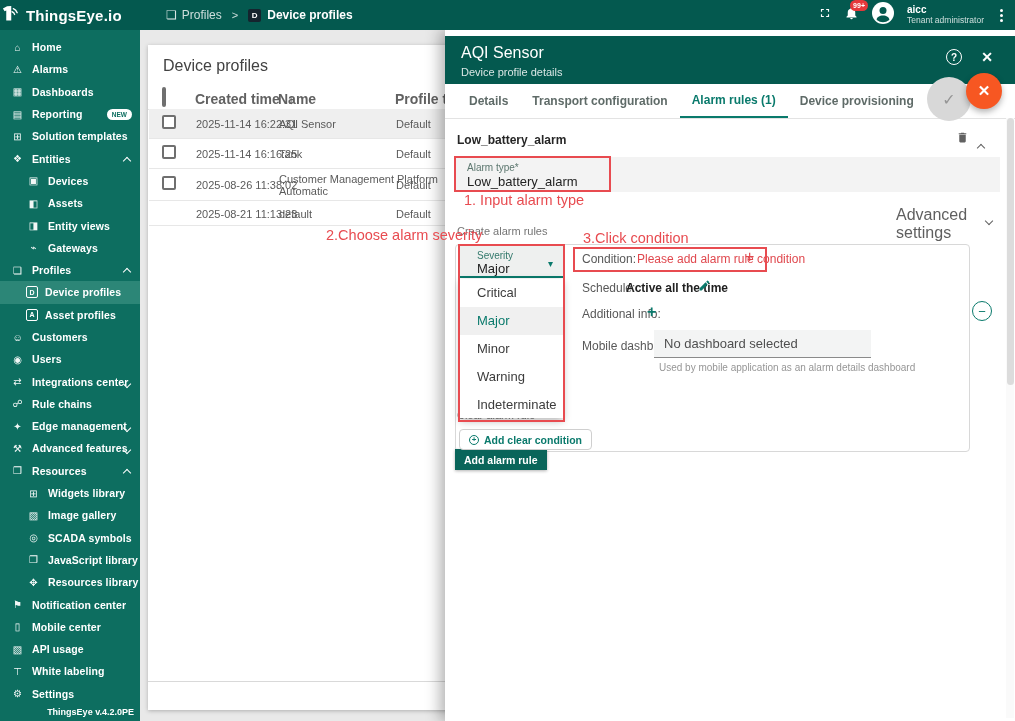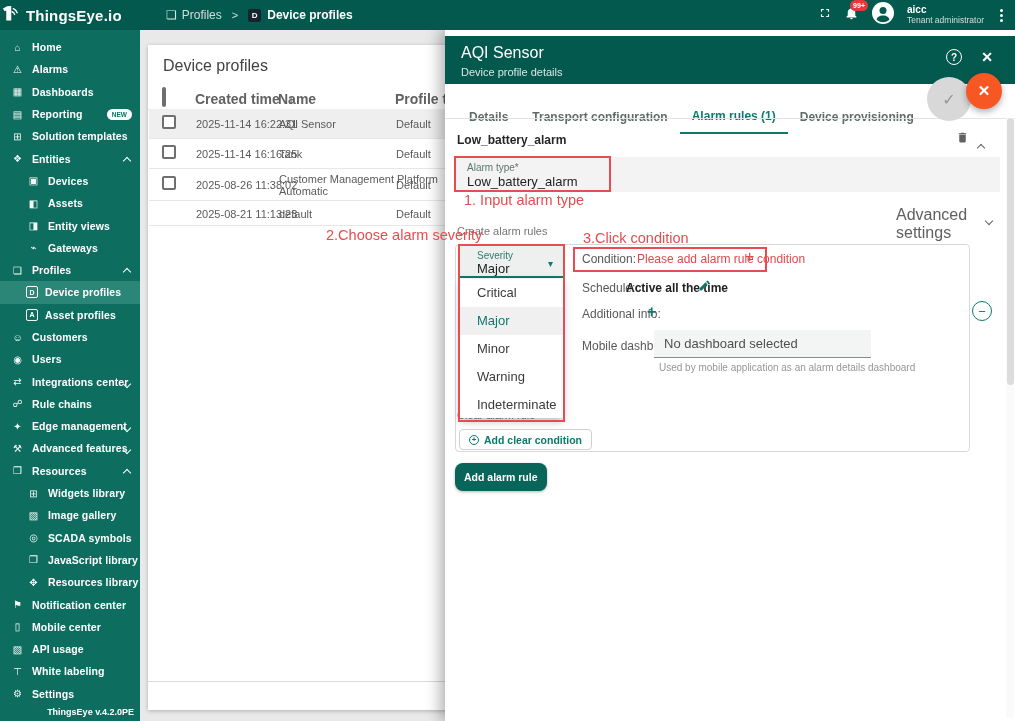--- a/index.html
+++ b/index.html
@@ -57,21 +57,21 @@
   .drawer { position:absolute; left:445px; top:30px; width:570px; height:691px; background:#fff; box-shadow:-5px 0 14px rgba(0,0,0,.3); z-index:10; }
   .dheader { position:absolute; left:0; top:6px; width:570px; height:48px; background:#04594f; }
   .dtitle { position:absolute; left:16px; top:8px; color:#fff; font-size:16px; font-weight:500; }
   .dsub { position:absolute; left:16px; top:30px; color:rgba(255,255,255,.85); font-size:11px; }
   .help-ico { position:absolute; right:53px; top:13px; width:16px; height:16px; border:1.5px solid #fff; border-radius:50%; color:#fff; font-size:10px; font-weight:700; display:flex; align-items:center; justify-content:center; }
   .close-ico { position:absolute; right:22px; top:13px; color:#fff; font-size:14px; font-weight:600; }
   .fab { position:absolute; border-radius:50%; display:flex; align-items:center; justify-content:center; z-index:12; }
   .fab.check { left:482px; top:47px; width:44px; height:44px; background:#d8d8d8; color:#959595; font-size:16px; }
   .fab.cancel { left:521px; top:43px; width:36px; height:36px; background:#f75722; color:#fff; font-size:15px; font-weight:700; box-shadow:0 3px 6px rgba(0,0,0,.3); }
   .tabs { position:absolute; left:12px; top:54px; height:34px; display:flex; }
-  .tab { padding:0 12px; display:flex; align-items:center; font-size:12px; font-weight:600; color:#5f6b68; height:34px;margin-top:16px; }
+  .tab { padding:0 12px; display:flex; align-items:center; font-size:12px; font-weight:600; color:#5f6b68; height:34px; }
   .tab.active { color:#0a7a6c; border-bottom:2px solid #0a7a6c; }
   .tabs-line { position:absolute; left:0; top:88px; width:570px; border-top:1px solid #e3e3e3; }
 
   .acc-name { position:absolute; left:12px; top:103px; font-size:12px; font-weight:700; color:#262626; }
   .acc-trash { position:absolute; left:511px; top:100px; }
   .acc-chev { position:absolute; left:533px; top:107px; }
   .chev-g { display:inline-block; width:6px; height:6px; border-right:1.7px solid #616161; border-bottom:1.7px solid #616161; }
   .chev-g.up { transform:rotate(-135deg); }
   .chev-g.down { transform:rotate(45deg); }
 
@@ -103,21 +103,21 @@
   .sched-pencil { position:absolute; left:253px; top:248px; }
   .addinfo-label { position:absolute; left:137px; top:277px; }
   .addinfo-plus { position:absolute; left:202px; top:273px; font-size:16px; color:#0a7a6c; font-weight:600; }
   .mobdash-label { position:absolute; left:137px; top:309px; }
   .mobdash-input { position:absolute; left:209px; top:300px; width:217px; height:28px; background:#f3f4f4; border-bottom:1px solid #8a8a8a; display:flex; align-items:center; padding-left:10px; font-size:13px; color:#4f4f4f; }
   .mobdash-hint { position:absolute; left:214px; top:332px; font-size:10px; color:#969696; }
   .remove-circ { position:absolute; left:527px; top:271px; width:20px; height:20px; border:1.4px solid #0a7a6c; border-radius:50%; color:#0a7a6c; font-size:13px; display:flex; align-items:center; justify-content:center; z-index:4; }
 
   .add-clear-btn { position:absolute; left:14px; top:399px; height:21px; border:1px solid #cfcfcf; border-radius:4px; background:#fff; display:flex; align-items:center; gap:5px; padding:0 9px; font-size:10.5px; font-weight:700; color:#0a7a6c; z-index:6; }
   .circ-plus { width:10px; height:10px; border:1.2px solid #0a7a6c; border-radius:50%; font-size:8px; display:flex; align-items:center; justify-content:center; }
-  .add-rule-btn { position:absolute; left:10px; top:433px; height:28px; background:#09655a; border:none; border-radius:8px; color:#fff; font-size:10.5px; font-weight:700; padding:0 9px; box-shadow:0 1px 3px rgba(0,0,0,.3); }
+  .add-rule-btn { position:absolute; left:10px; top:419px; height:21px; background:#09655a; border:none; border-radius:0; color:#fff; font-size:10.5px; font-weight:700; padding:0 9px; box-shadow:0 1px 3px rgba(0,0,0,.3); }
 
   .dscroll { position:absolute; right:1px; top:88px; width:8px; height:600px; background:#fafafa; }
   .dthumb { position:absolute; right:0; top:0; width:7px; height:267px; background:#dcdcdc; border-radius:4px; }
 
   
   .ann-box { position:absolute; border:2px solid #e84b50; z-index:20; pointer-events:none; }
   .ann-text { position:absolute; color:#e84b50; font-size:14.5px; z-index:20; pointer-events:none; white-space:nowrap; }
   #ann-box1 { left:454px; top:156px; width:157px; height:36px; }
   #ann-box2 { left:458px; top:244px; width:107px; height:178px; }
   #ann-box3 { left:573px; top:247px; width:194px; height:25px; }

